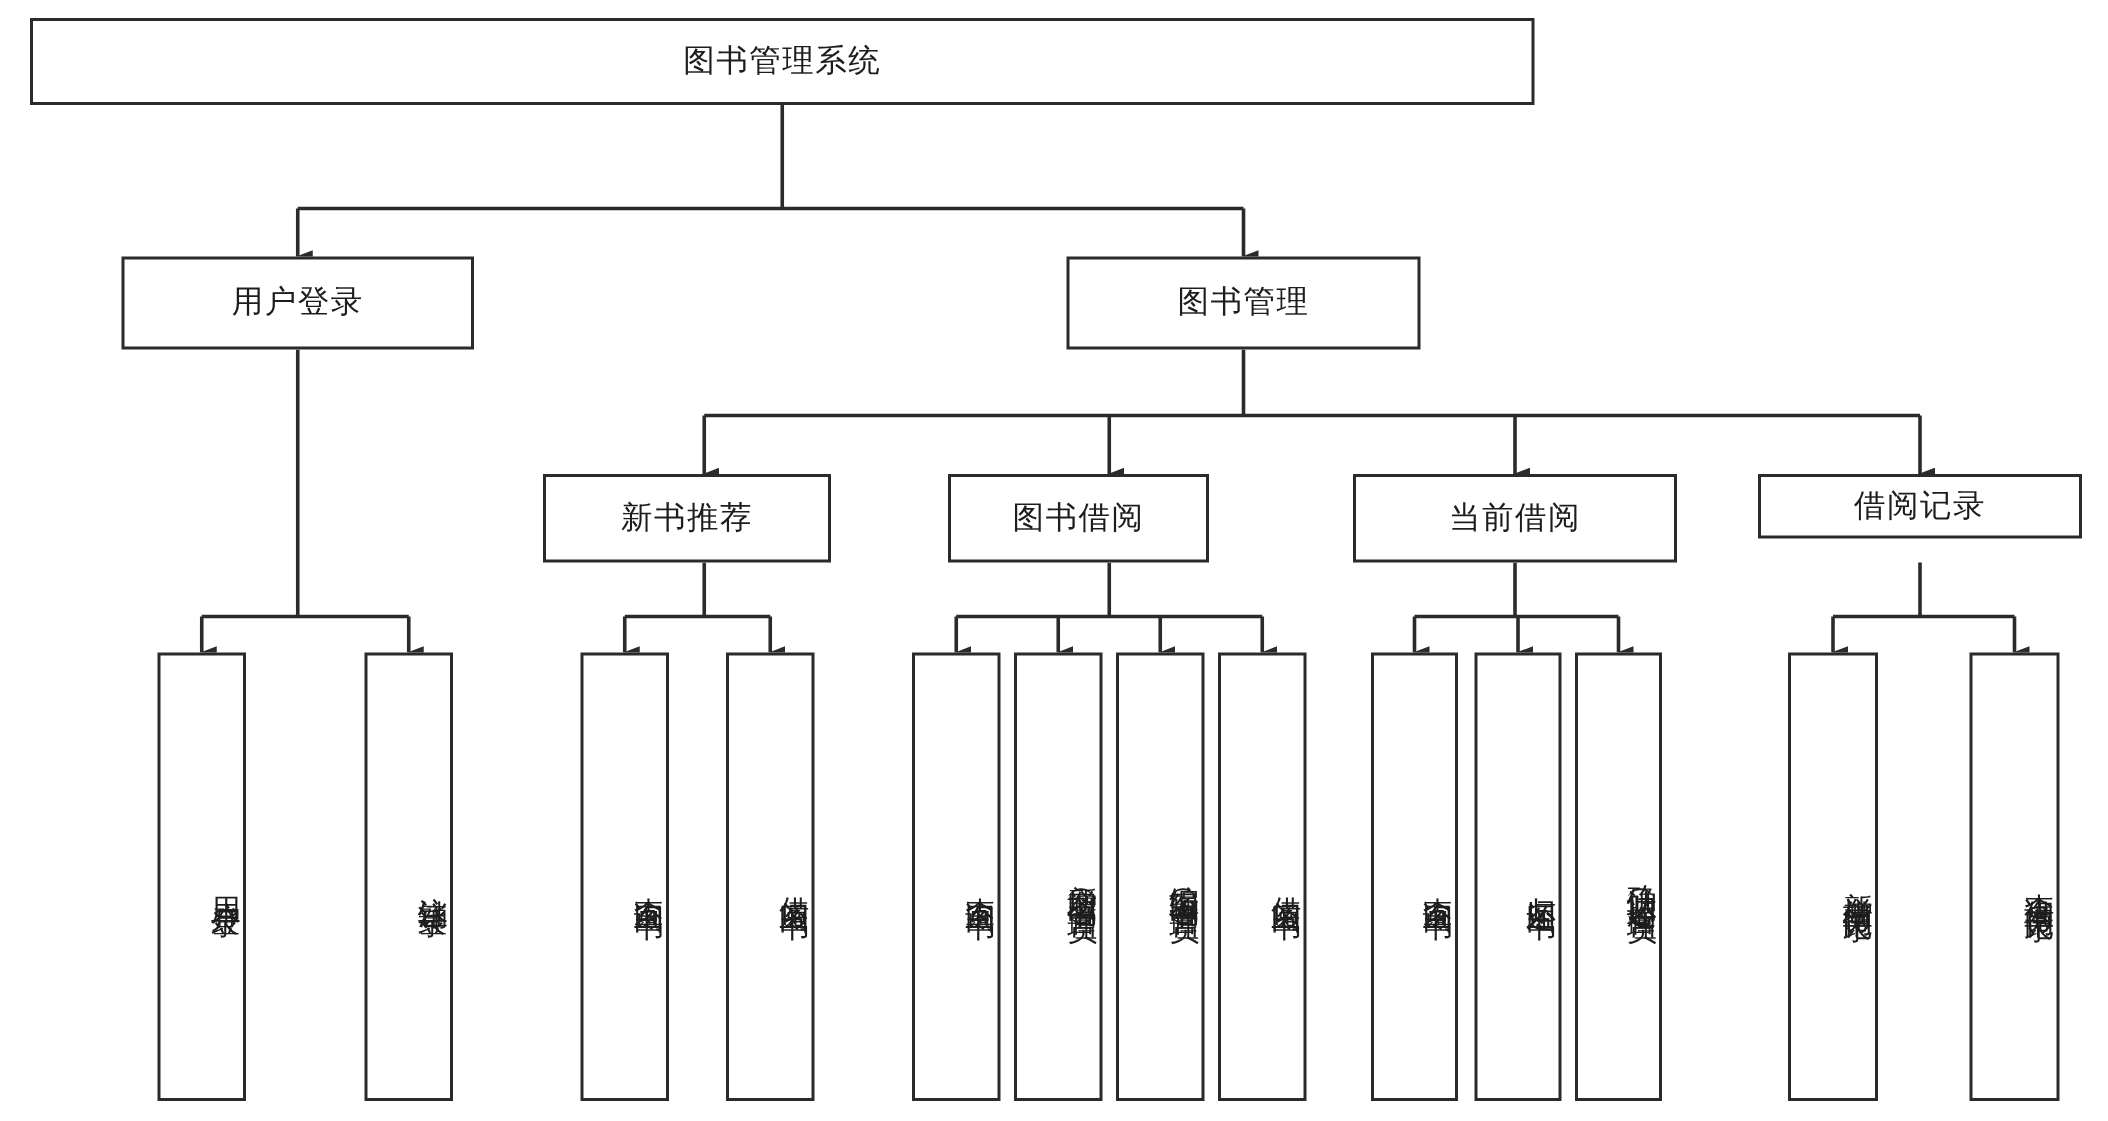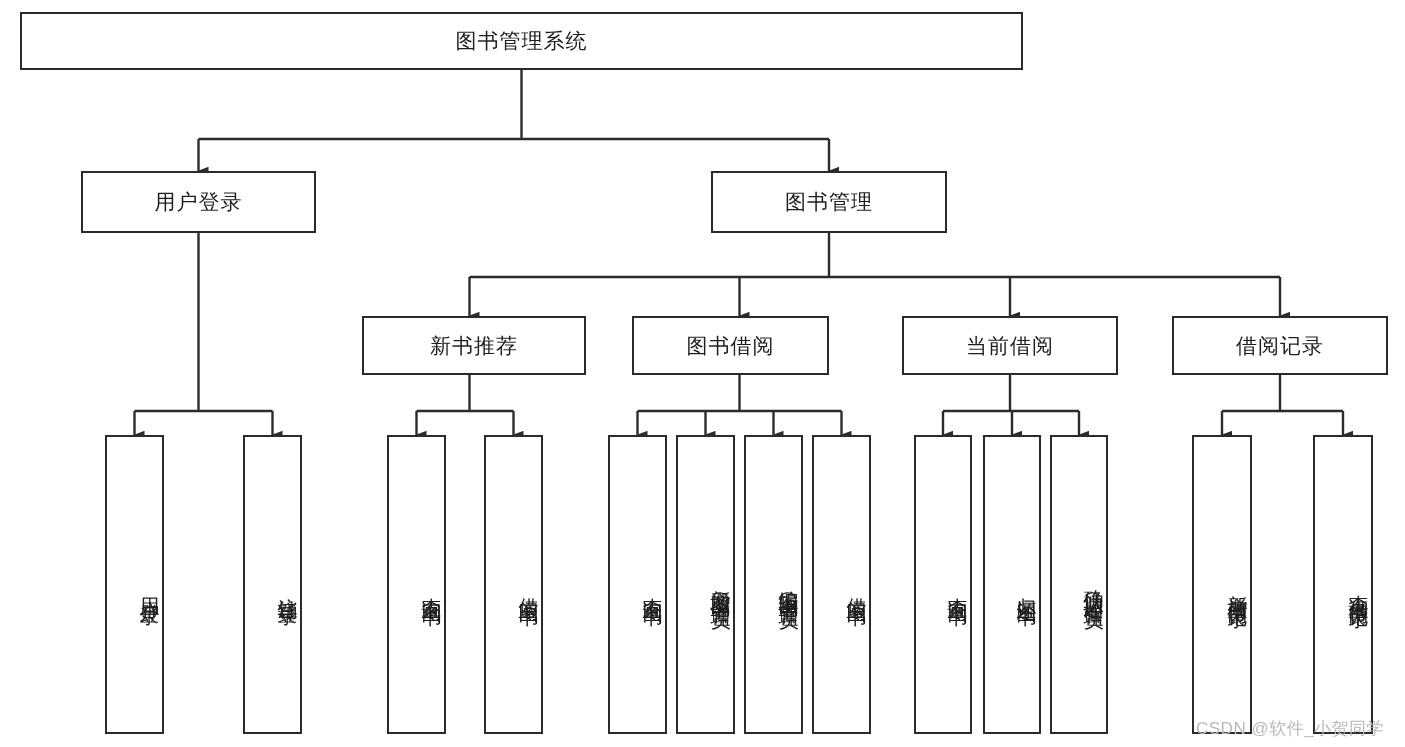--- a/index.html
+++ b/index.html
@@ -115,30 +115,30 @@
   <div id="node-layer">
       <div class="node-box horiz" style="left: 20px; top: 12px; width: 1003px; height: 58px; border-color: rgb(43, 43, 43); background: rgb(255, 255, 255); color: rgb(29, 29, 29);">
         <span class="node-label">图书管理系统</span>
       </div>
       <div class="node-box horiz" style="left: 81px; top: 171px; width: 235px; height: 62px; border-color: rgb(43, 43, 43); background: rgb(255, 255, 255); color: rgb(29, 29, 29);">
         <span class="node-label">用户登录</span>
       </div>
       <div class="node-box horiz" style="left: 711px; top: 171px; width: 236px; height: 62px; border-color: rgb(43, 43, 43); background: rgb(255, 255, 255); color: rgb(29, 29, 29); align-items: center;">
         <span class="node-label">图书管理</span>
       </div>
-      <div class="node-box horiz" style="left: 362px; top: 316px; width: 224px; height: 59px; border-color: rgb(43, 43, 43); background: rgb(255, 255, 255); color: rgb(29, 29, 29);">
+      <div class="node-box horiz" style="left: 362px; top: 316px; width: 192px; height: 59px; border-color: rgb(43, 43, 43); background: rgb(255, 255, 255); color: rgb(29, 29, 29);">
         <span class="node-label">新书推荐</span>
       </div>
-      <div class="node-box horiz" style="left: 632px; top: 316px; width: 197px; height: 59px; border-color: rgb(43, 43, 43); background: rgb(255, 255, 255); color: rgb(29, 29, 29);">
+      <div class="node-box horiz" style="left: 632px; top: 316px; width: 174px; height: 59px; border-color: rgb(43, 43, 43); background: rgb(255, 255, 255); color: rgb(29, 29, 29);">
         <span class="node-label">图书借阅</span>
       </div>
       <div class="node-box horiz" style="left: 902px; top: 316px; width: 216px; height: 59px; border-color: rgb(43, 43, 43); background: rgb(255, 255, 255); color: rgb(29, 29, 29); text-align: center;">
         <span class="node-label">当前借阅</span>
       </div>
-      <div class="node-box horiz" style="left: 1172px; top: 316px; width: 216px; height: 59px; border-color: rgb(43, 43, 43); background: rgb(255, 255, 255); color: rgb(29, 29, 29); justify-content: center;">
+      <div class="node-box horiz" style="left: 1172px; top: 316px; width: 216px; height: 43px; border-color: rgb(43, 43, 43); background: rgb(255, 255, 255); color: rgb(29, 29, 29); justify-content: center;">
         <span class="node-label">借阅记录</span>
       </div>
       <div class="node-box vert" style="left: 105px; top: 435px; width: 59px; height: 299px; border-color: rgb(43, 43, 43); background: rgb(255, 255, 255); color: rgb(29, 29, 29);">
         <span class="node-label">用户登录</span>
       </div>
       <div class="node-box vert" style="left: 243px; top: 435px; width: 59px; height: 299px; border-color: rgb(43, 43, 43); background: rgb(255, 255, 255); color: rgb(29, 29, 29);">
         <span class="node-label">注销登录</span>
       </div>
       <div class="node-box vert" style="left: 387px; top: 435px; width: 59px; height: 299px; border-color: rgb(43, 43, 43); background: rgb(255, 255, 255); color: rgb(29, 29, 29);">
         <span class="node-label">查询图书</span>
@@ -168,15 +168,14 @@
         <span class="node-label">确认归还（管理员）</span>
       </div>
       <div class="node-box vert" style="left: 1192px; top: 435px; width: 60px; height: 299px; border-color: rgb(43, 43, 43); background: rgb(255, 255, 255); color: rgb(29, 29, 29);">
         <span class="node-label">新增借阅记录</span>
       </div>
       <div class="node-box vert" style="left: 1313px; top: 435px; width: 60px; height: 299px; border-color: rgb(43, 43, 43); background: rgb(255, 255, 255); color: rgb(29, 29, 29);">
         <span class="node-label">查询借阅记录</span>
       </div>
     </div>
 
-  <div class="watermark" style="left: 1196px; top: 717px; color: rgb(185, 185, 185);">CSDN @软件_小贺同学</div>
 
 </div>
 
 </body></html>

